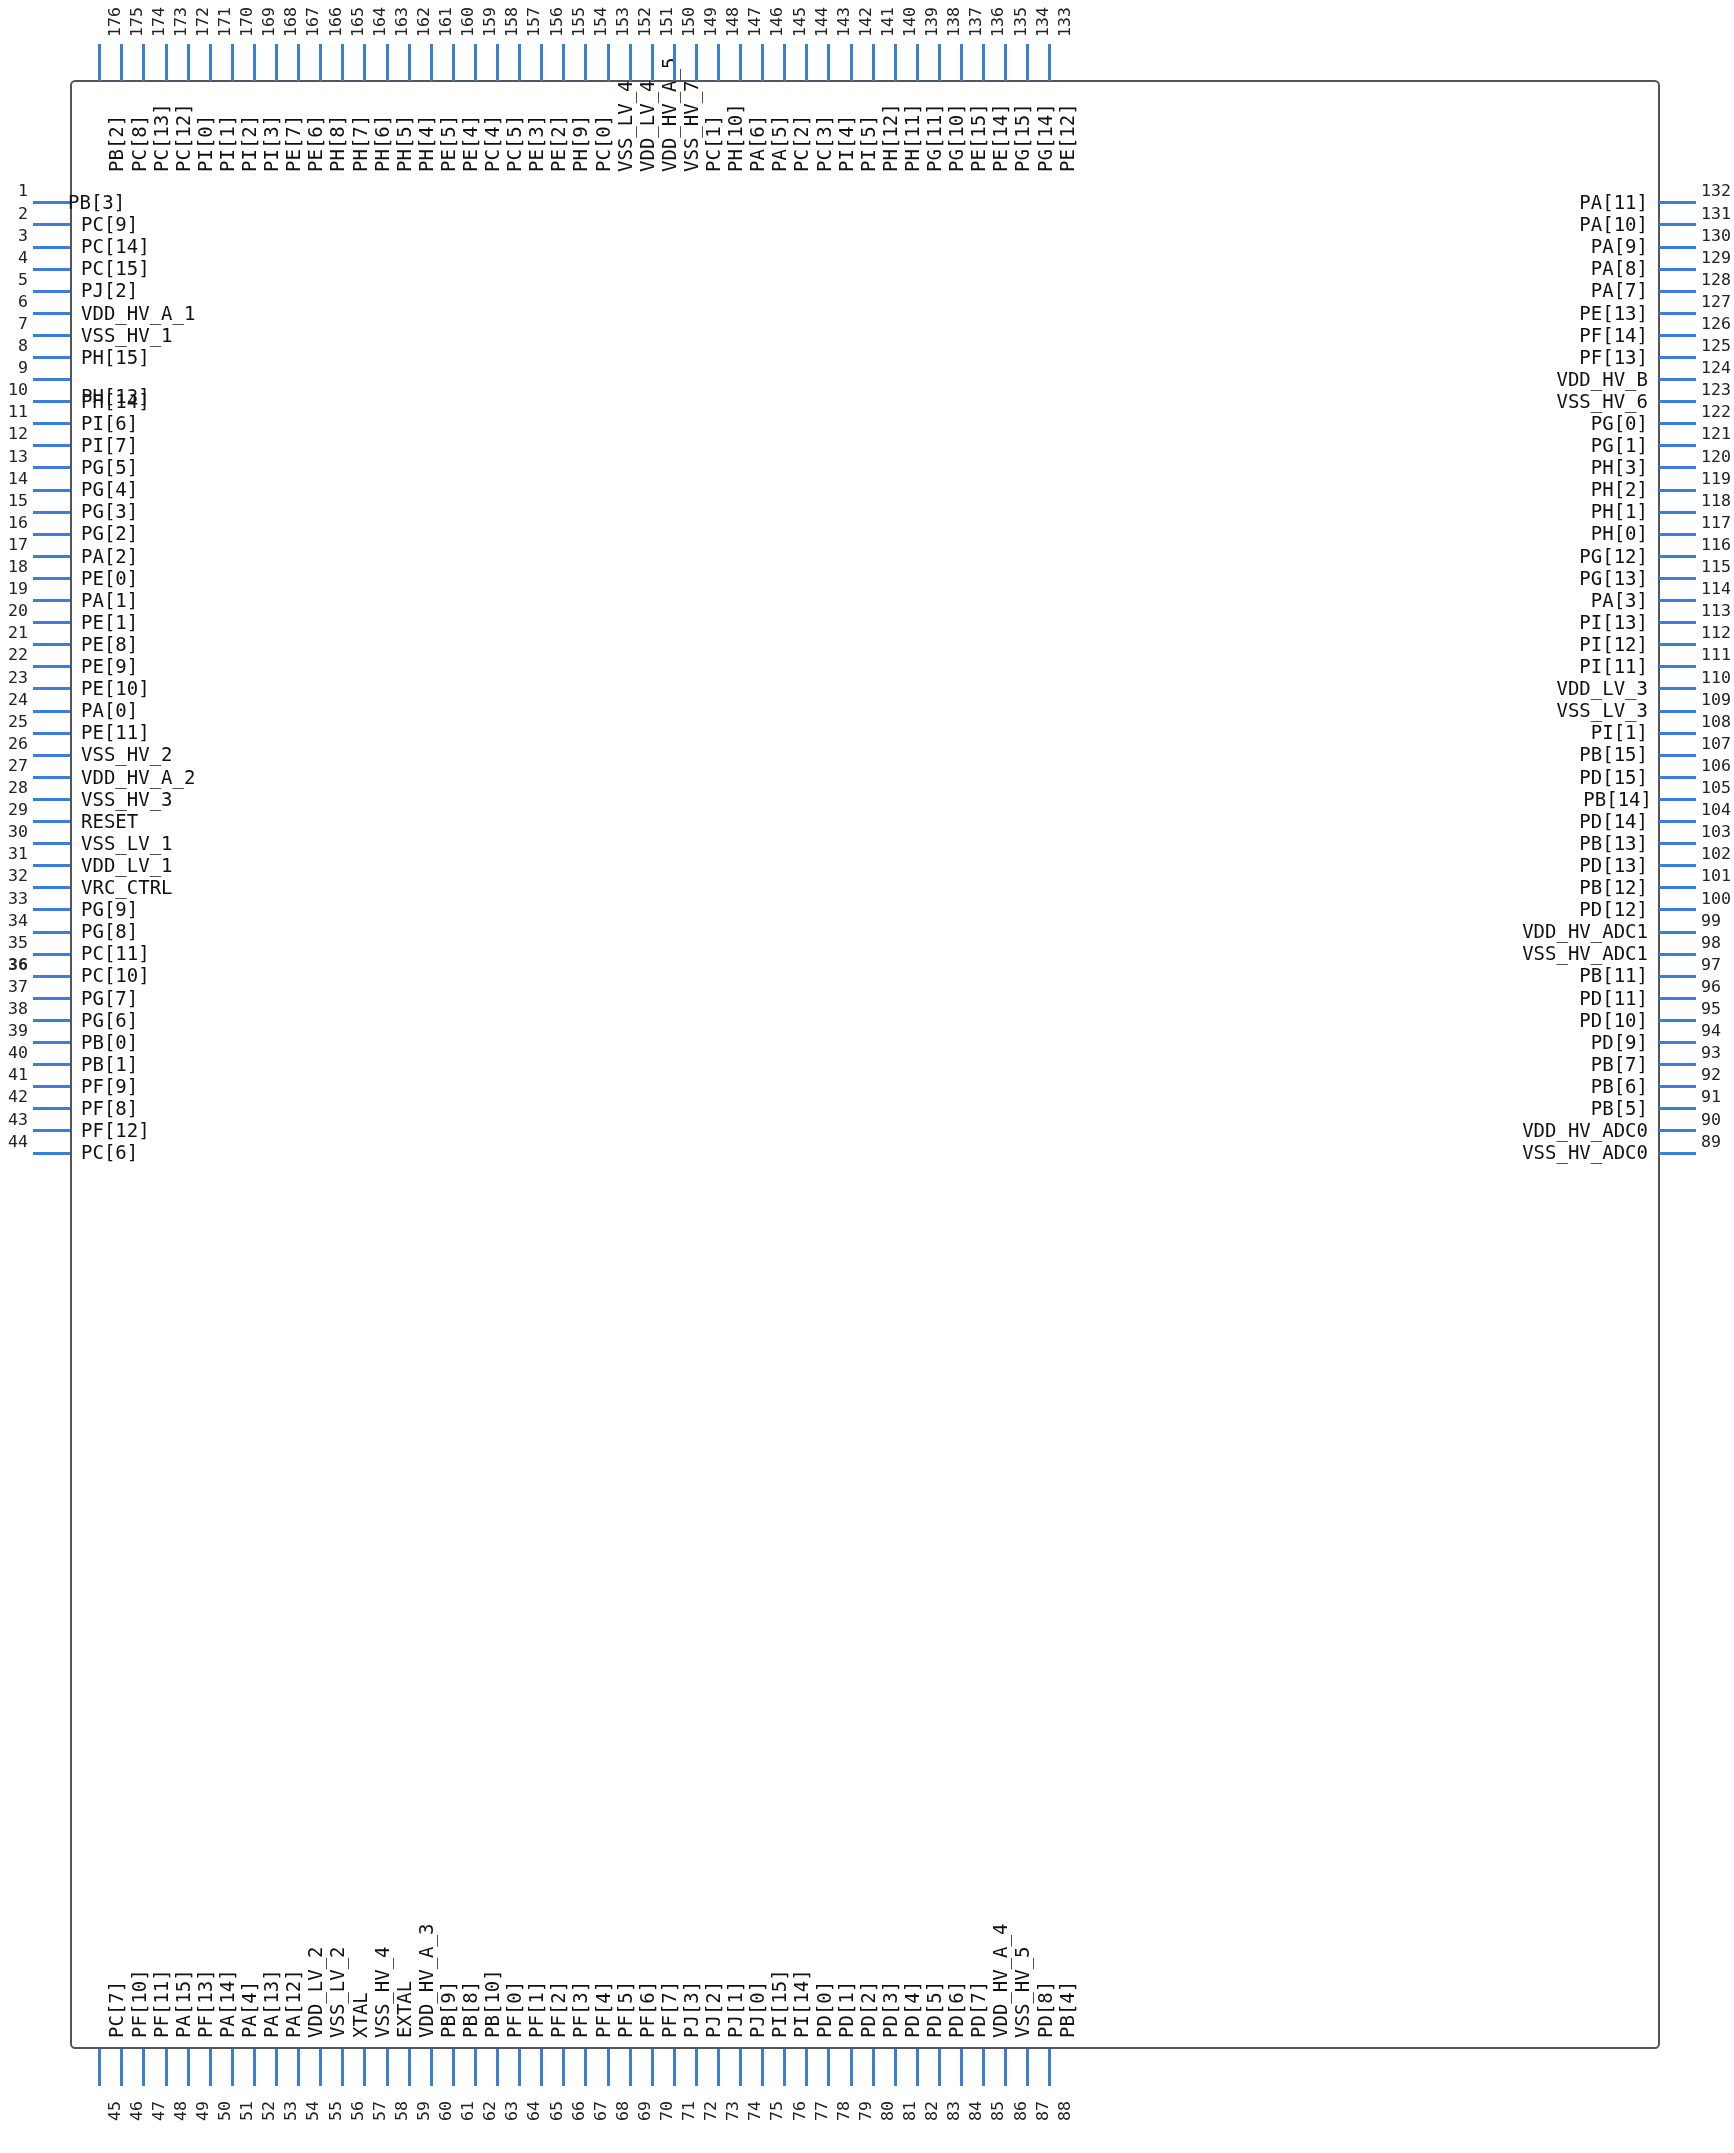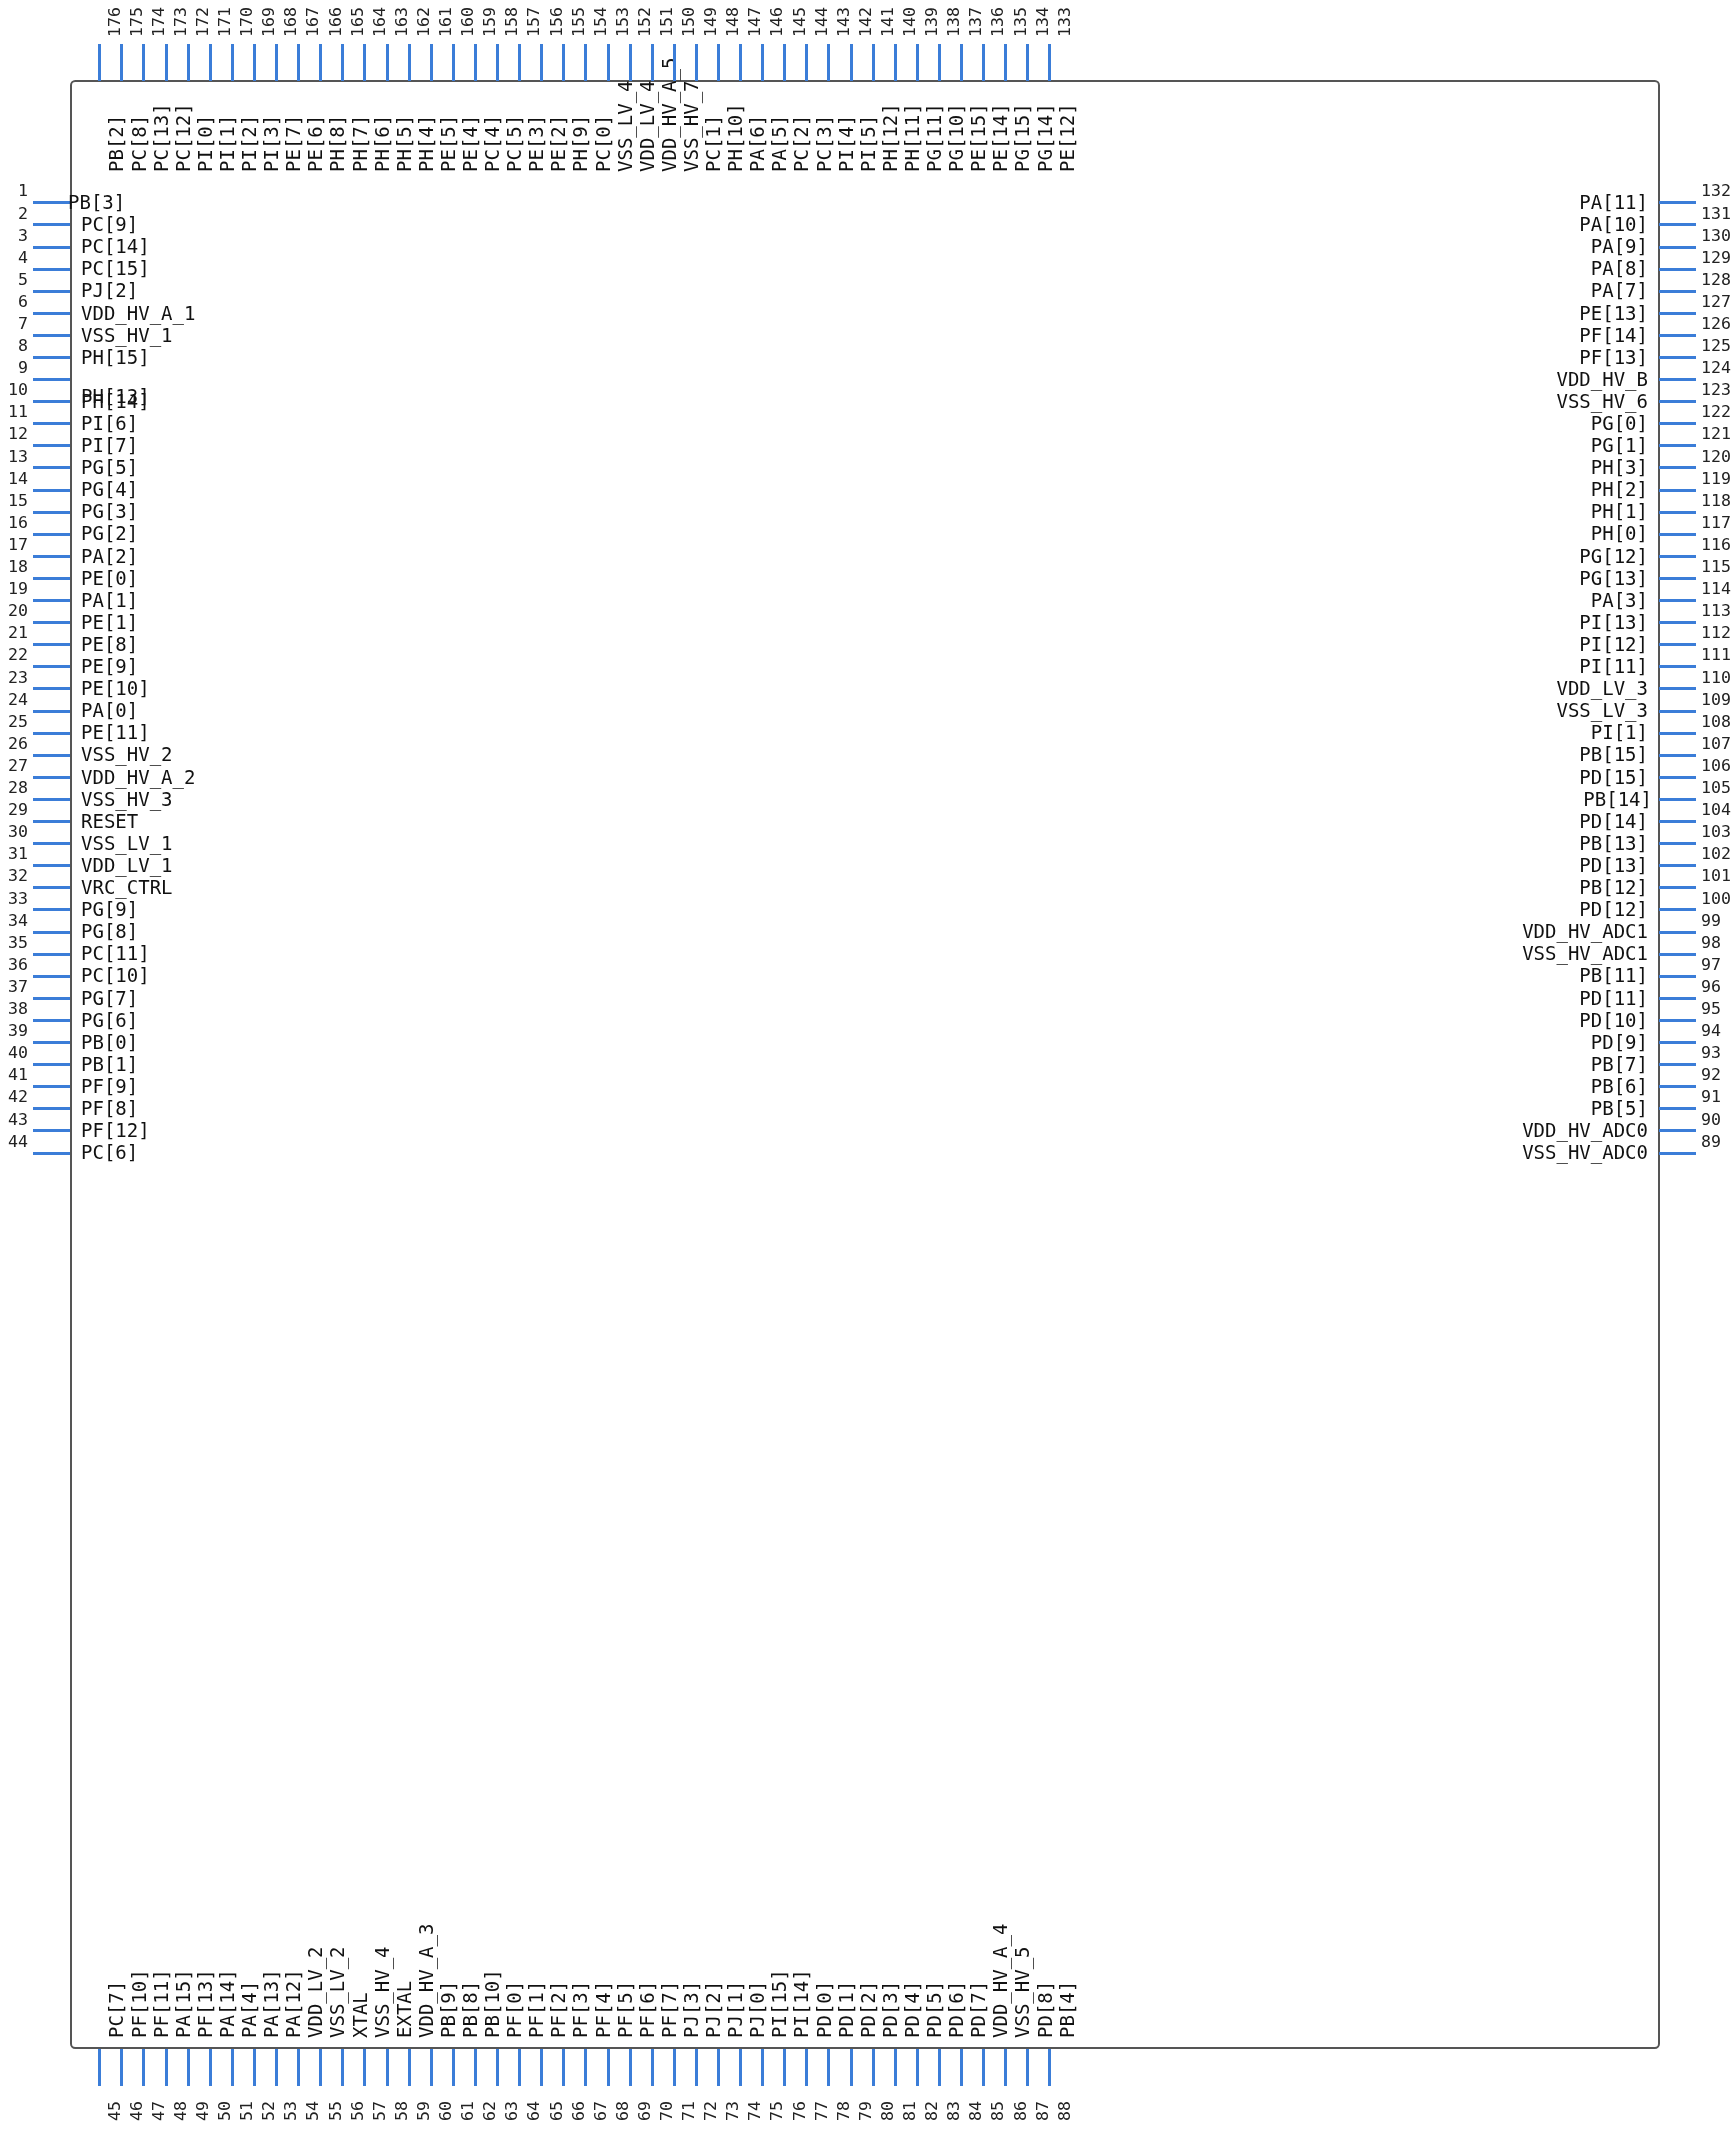--- a/index.html
+++ b/index.html
@@ -153,21 +153,21 @@
       <div class="pin-line" style="left: 33px; top: 908px; width: 37px; height: 2.6px;"></div>
       <div class="pin-num" style="left: 28px; top: 891px; transform: translateX(-100%);">33</div>
       <div class="pin-label" style="left: 81px; top: 900px;">PG[9]</div>
       <div class="pin-line" style="left: 33px; top: 931px; width: 37px; height: 2.6px;"></div>
       <div class="pin-num" style="left: 28px; top: 913px; transform: translateX(-100%);">34</div>
       <div class="pin-label" style="left: 81px; top: 922px;">PG[8]</div>
       <div class="pin-line" style="left: 33px; top: 953px; width: 37px; height: 2.6px;"></div>
       <div class="pin-num" style="left: 28px; top: 935px; transform: translateX(-100%);">35</div>
       <div class="pin-label" style="left: 81px; top: 944px;">PC[11]</div>
       <div class="pin-line" style="left: 33px; top: 975px; width: 37px; height: 2.6px;"></div>
-      <div class="pin-num" style="left: 28px; top: 957px; transform: translateX(-100%);">36</div>
+      <div class="pin-num" style="left: 28px; top: 957px; transform: translateX(-100%); font-weight: bold;">36</div>
       <div class="pin-label" style="left: 81px; top: 966px;">PC[10]</div>
       <div class="pin-line" style="left: 33px; top: 997px; width: 37px; height: 2.6px;"></div>
       <div class="pin-num" style="left: 28px; top: 979px; transform: translateX(-100%);">37</div>
       <div class="pin-label" style="left: 81px; top: 989px;">PG[7]</div>
       <div class="pin-line" style="left: 33px; top: 1019px; width: 37px; height: 2.6px;"></div>
       <div class="pin-num" style="left: 28px; top: 1001px; transform: translateX(-100%);">38</div>
       <div class="pin-label" style="left: 81px; top: 1011px;">PG[6]</div>
       <div class="pin-line" style="left: 33px; top: 1041px; width: 37px; height: 2.6px;"></div>
       <div class="pin-num" style="left: 28px; top: 1023px; transform: translateX(-100%);">39</div>
       <div class="pin-label" style="left: 81px; top: 1033px;">PB[0]</div>

